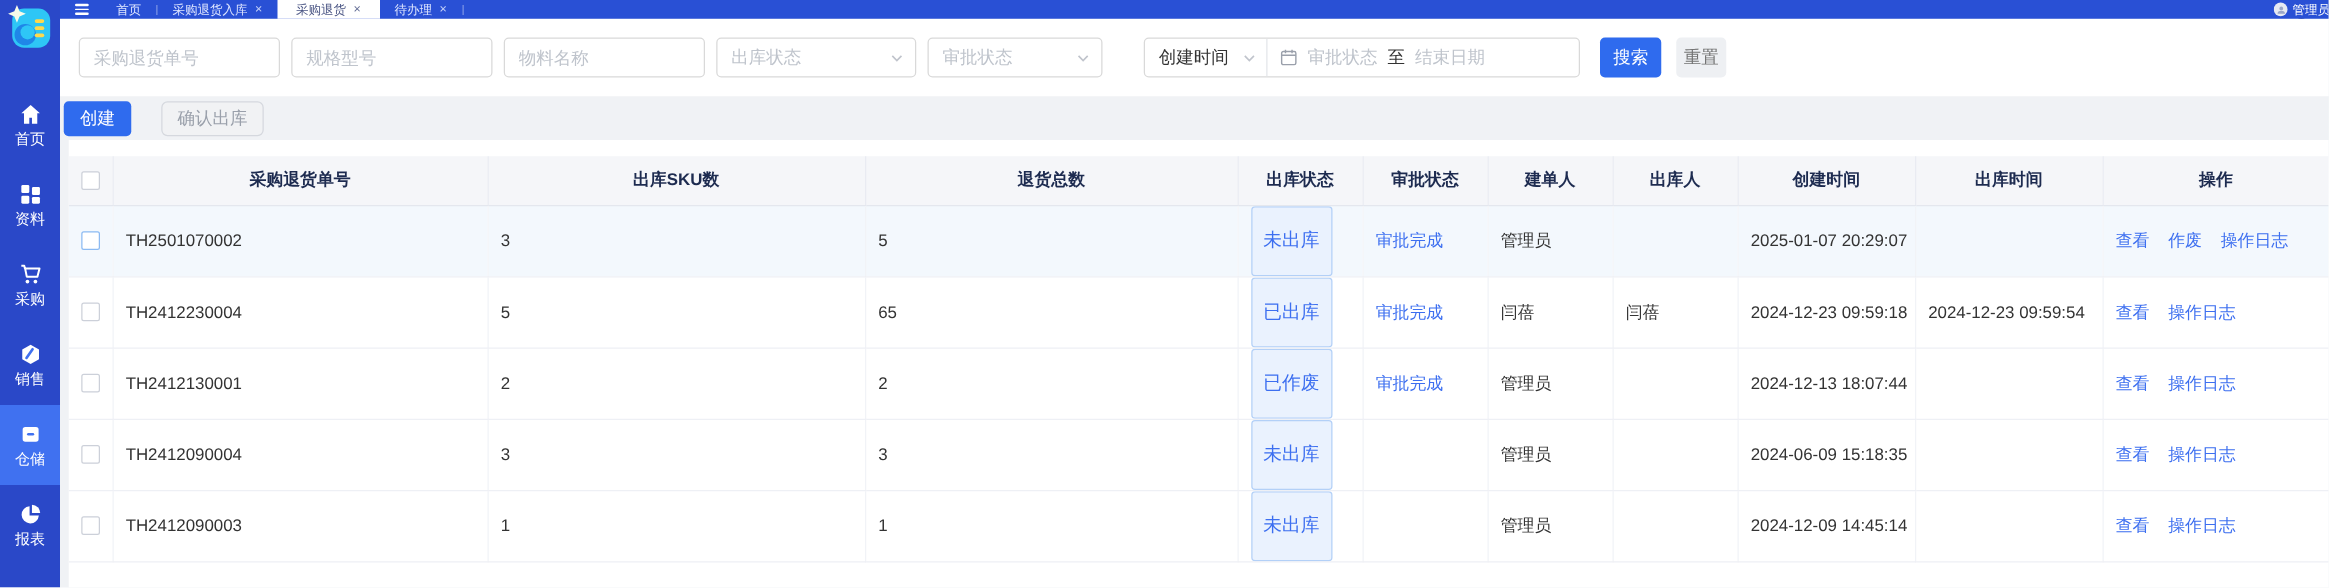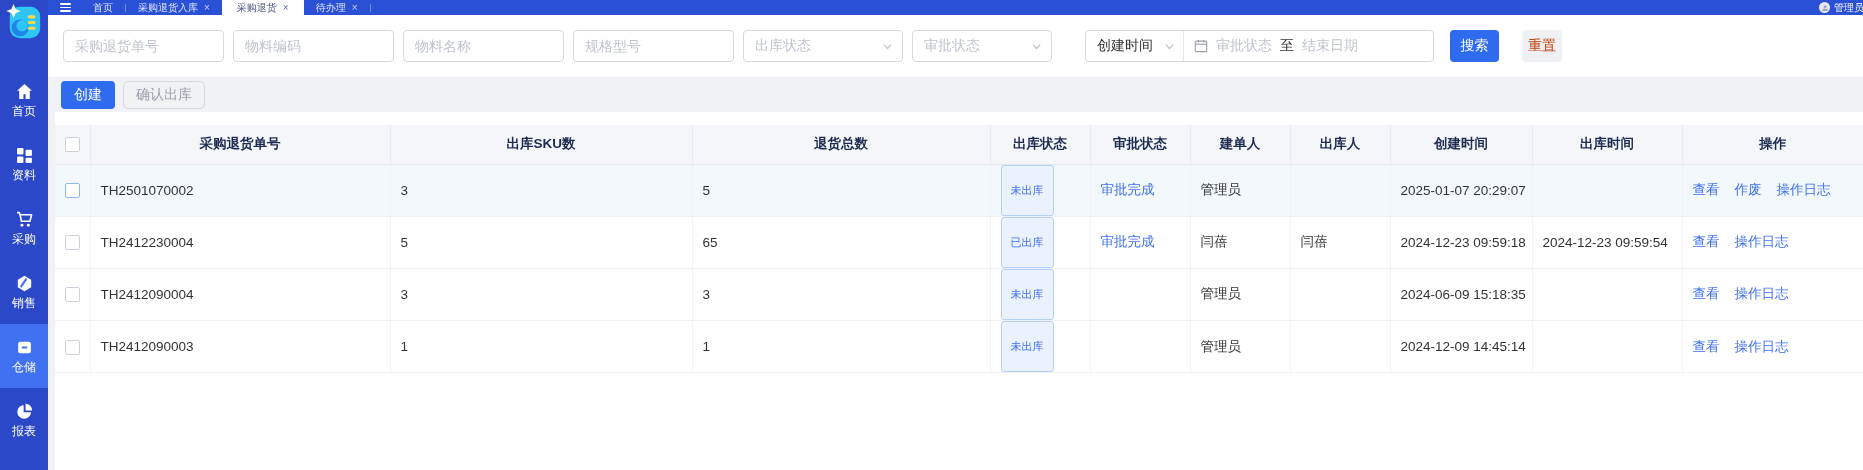--- a/index.html
+++ b/index.html
@@ -52,45 +52,45 @@
   .chev svg{width:11px;height:11px;display:block}
   .f-group{margin-left:24px;height:32px;display:flex;align-items:stretch;border:1px solid #d9d9d9;border-radius:4px;background:#fff}
   .g-type{width:97px;display:flex;align-items:center;justify-content:space-between;padding:0 8px 0 11px;
           font-size:14px;color:#333;cursor:pointer}
   .g-dates{width:250px;border-left:1px solid #e4e6ea;display:flex;align-items:center;gap:8px;padding:0 10px;font-size:14px}
   .g-dates .ph{color:#bfc4cc;cursor:text}
   .g-dates .to{color:#333}
   .cal svg{width:14px;height:14px;display:block}
   .btn{height:32px;border:none;border-radius:4px;font-size:14px;cursor:pointer;font-family:inherit}
   .btn-search{margin-left:7px;width:49px;background:var(--accent);color:#fff}
-  .btn-reset{margin-left:14px;width:40px;background:#eef0f3;color:#c2410c}
+  .btn-reset{margin-left:3px;width:40px;background:#eef0f3;color:#737373}
 
   
   .toolbar{position:absolute;left:48px;top:77px;width:1815px;height:35px;background:var(--content-bg);
-           display:flex;align-items:center;gap:8px;padding-left:13px}
+           display:flex;align-items:center;gap:24px;padding-left:3px}
   .btn-create{height:28px;padding:0 13px;background:var(--accent);color:#fff;border:none;border-radius:4px;font-size:14px;cursor:pointer;font-family:inherit}
   .btn-confirm{height:28px;padding:0 12px;background:#f1f2f4;color:#9aa0ab;border:1px solid #d5d8de;border-radius:5px;font-size:14px;font-family:Liberation Serif, serif}
   .magnifier{position:absolute;right:12px;top:13px;cursor:pointer}
   .magnifier svg{width:17px;height:17px;display:block}
 
   
   .table-card{position:absolute;left:55px;top:112px;width:1808px;height:358px;background:#fff;
               padding-top:13px;overflow:hidden}
   table{border-collapse:collapse;table-layout:fixed;width:1808px}
   th{height:39px;background:#f5f6f9;font-size:13.5px;font-weight:bold;color:var(--header-text);
      text-align:center;border-right:1px solid #e9ebf2;border-bottom:1px solid #e4e7ee;padding:0;white-space:nowrap}
   th:last-child{border-right:none}
   td{height:39px;font-size:13.5px;color:#333;padding:0 4px 0 10px;border-bottom:1px solid #eef0f5;
      border-right:1px solid #f1f3f7;white-space:nowrap;overflow:hidden}
   td:last-child{border-right:none}
   td.c-select,th.h-select{text-align:center;padding:0}
   tr.hl td{background:var(--row-highlight)}
   .cb{display:inline-block;width:15px;height:15px;border:1px solid #ccd0d9;border-radius:2px;background:#fff;vertical-align:middle;cursor:pointer}
   .cb.blue{border-color:#8cbaf2}
-  .badge{display:inline-block;padding:18px 9px;font-size:11px;color:var(--link-blue);
+  .badge{display:inline-block;padding:18px 9px;font-size:15px;color:var(--link-blue);
          background:var(--badge-bg);border:1px solid var(--badge-border);border-radius:3px;line-height:1.2}
   .approve{color:var(--link-blue)}
   .link{color:var(--link-blue);margin-right:15px;cursor:pointer}
   .link:last-child{margin-right:0}
 </style>
 </head>
 <body>
 
 <div id="app">
 
@@ -198,23 +198,22 @@
             <circle cx="8" cy="5.5" r="3" fill="#9aa6c8"></circle>
             <path d="M2 14 a6 5 0 0 1 12 0 Z" fill="#9aa6c8"></path>
           </svg>
       </span>
       <span class="user-name">管理员</span>
     </div>
   </header>
 
   <section class="filterbar">
     <input class="f-input" type="text" placeholder="采购退货单号" style="">
-    <input class="f-input" type="text" placeholder="物料编码" style="">
+    <input class="f-input" type="text" placeholder="规格型号" style="">
     <input class="f-input" type="text" placeholder="物料名称" style="">
-    <input class="f-input" type="text" placeholder="规格型号" style="">
     <div class="f-select sel1">
       <span>出库状态</span>
       <span class="chev">
         <svg viewBox="0 0 12 12">
             <polyline points="2,4 6,8.2 10,4" fill="none" stroke="#c0c4cc" stroke-width="1.4"></polyline>
           </svg>
       </span>
     </div>
     <div class="f-select sel2">
       <span>审批状态</span>
@@ -314,20 +313,33 @@
             <td><span class="badge">已出库</span></td>
             <td><span class="approve">审批完成</span></td>
             <td>闫蓓</td>
             <td>闫蓓</td>
             <td>2024-12-23 09:59:18</td>
             <td>2024-12-23 09:59:54</td>
             <td><span class="link">查看</span><span class="link">操作日志</span></td>
           </tr>
           <tr class="">
             <td class="c-select"><span class="cb"></span></td>
+            <td>TH2412130001</td>
+            <td>2</td>
+            <td>2</td>
+            <td><span class="badge">已作废</span></td>
+            <td><span class="approve">审批完成</span></td>
+            <td>管理员</td>
+            <td></td>
+            <td>2024-12-13 18:07:44</td>
+            <td></td>
+            <td><span class="link">查看</span><span class="link">操作日志</span></td>
+          </tr>
+          <tr class="">
+            <td class="c-select"><span class="cb"></span></td>
             <td>TH2412090004</td>
             <td>3</td>
             <td>3</td>
             <td><span class="badge">未出库</span></td>
             <td></td>
             <td>管理员</td>
             <td></td>
             <td>2024-06-09 15:18:35</td>
             <td></td>
             <td><span class="link">查看</span><span class="link">操作日志</span></td>

